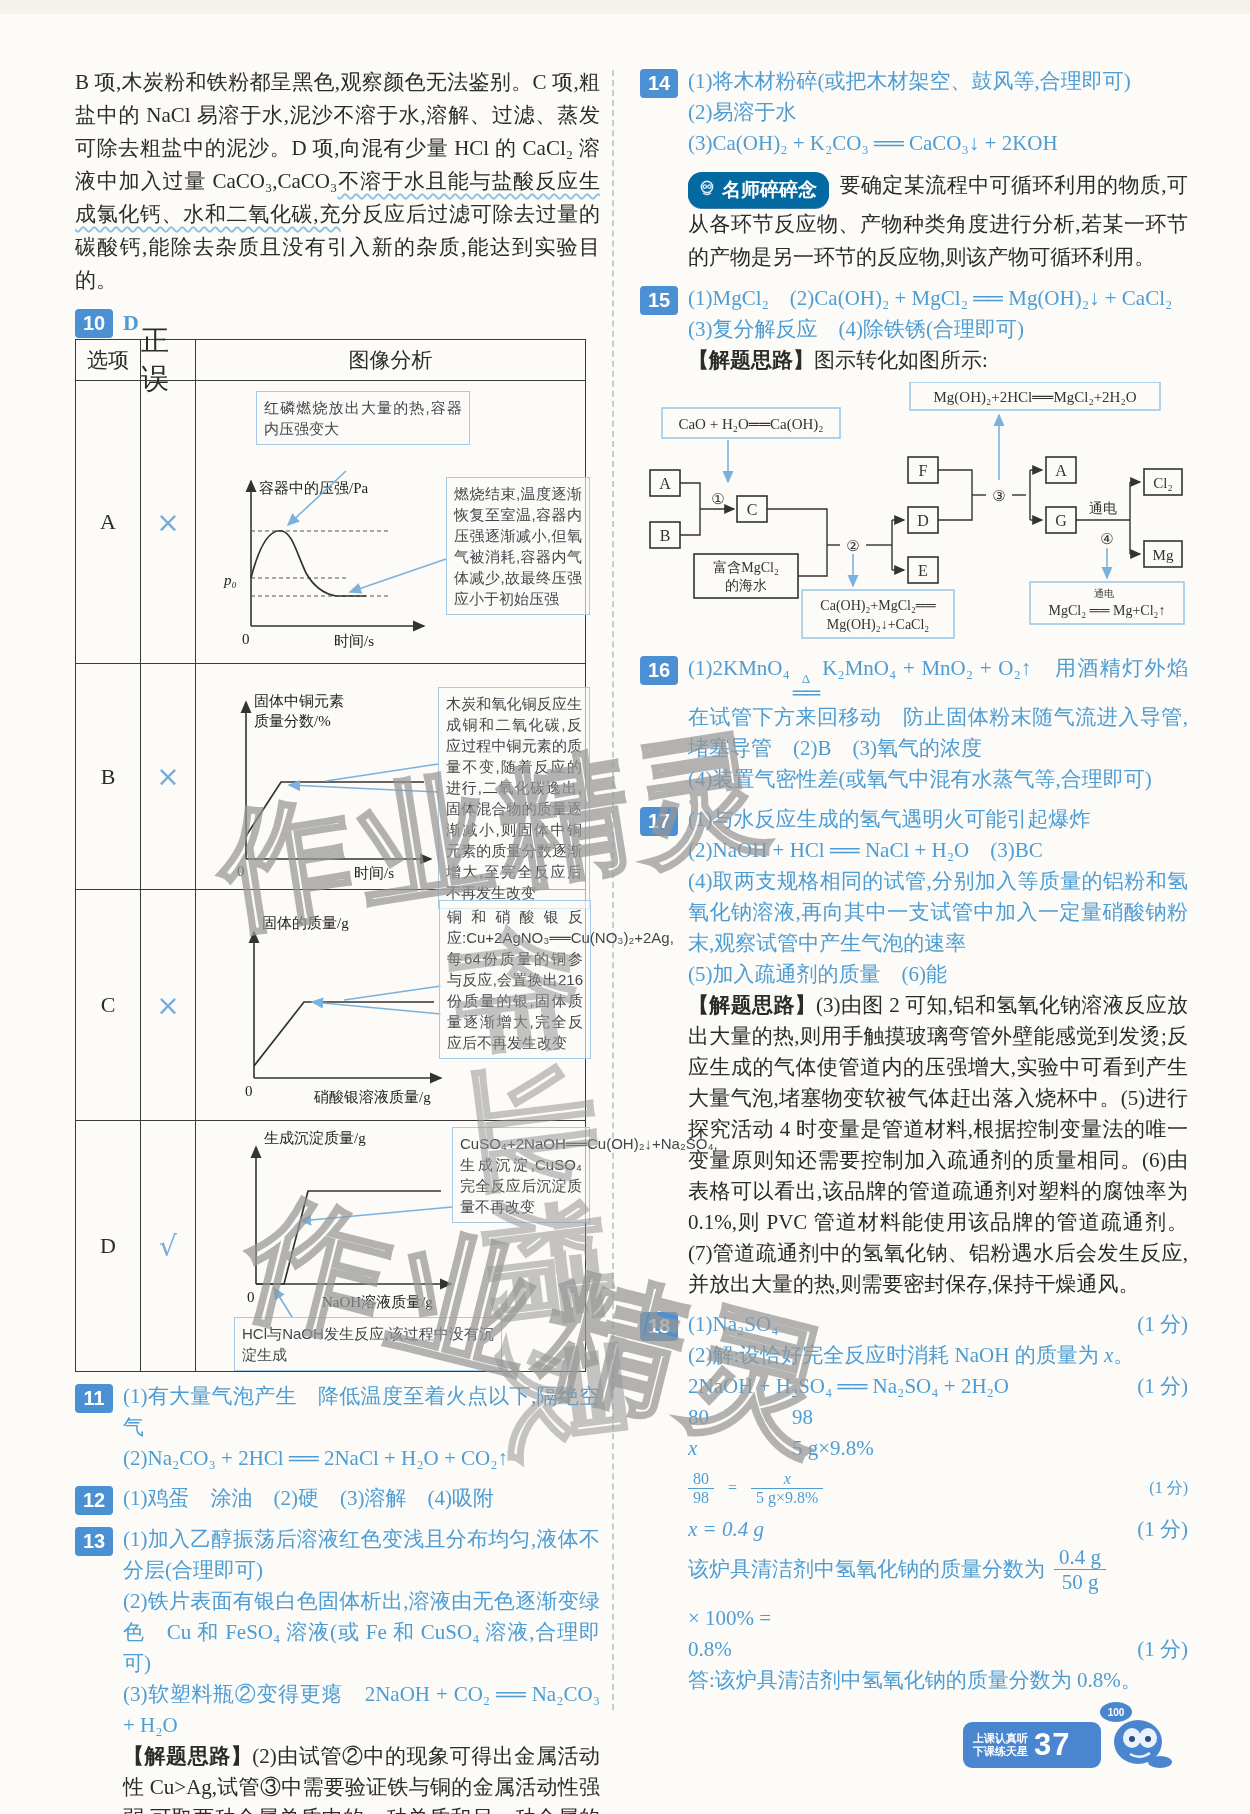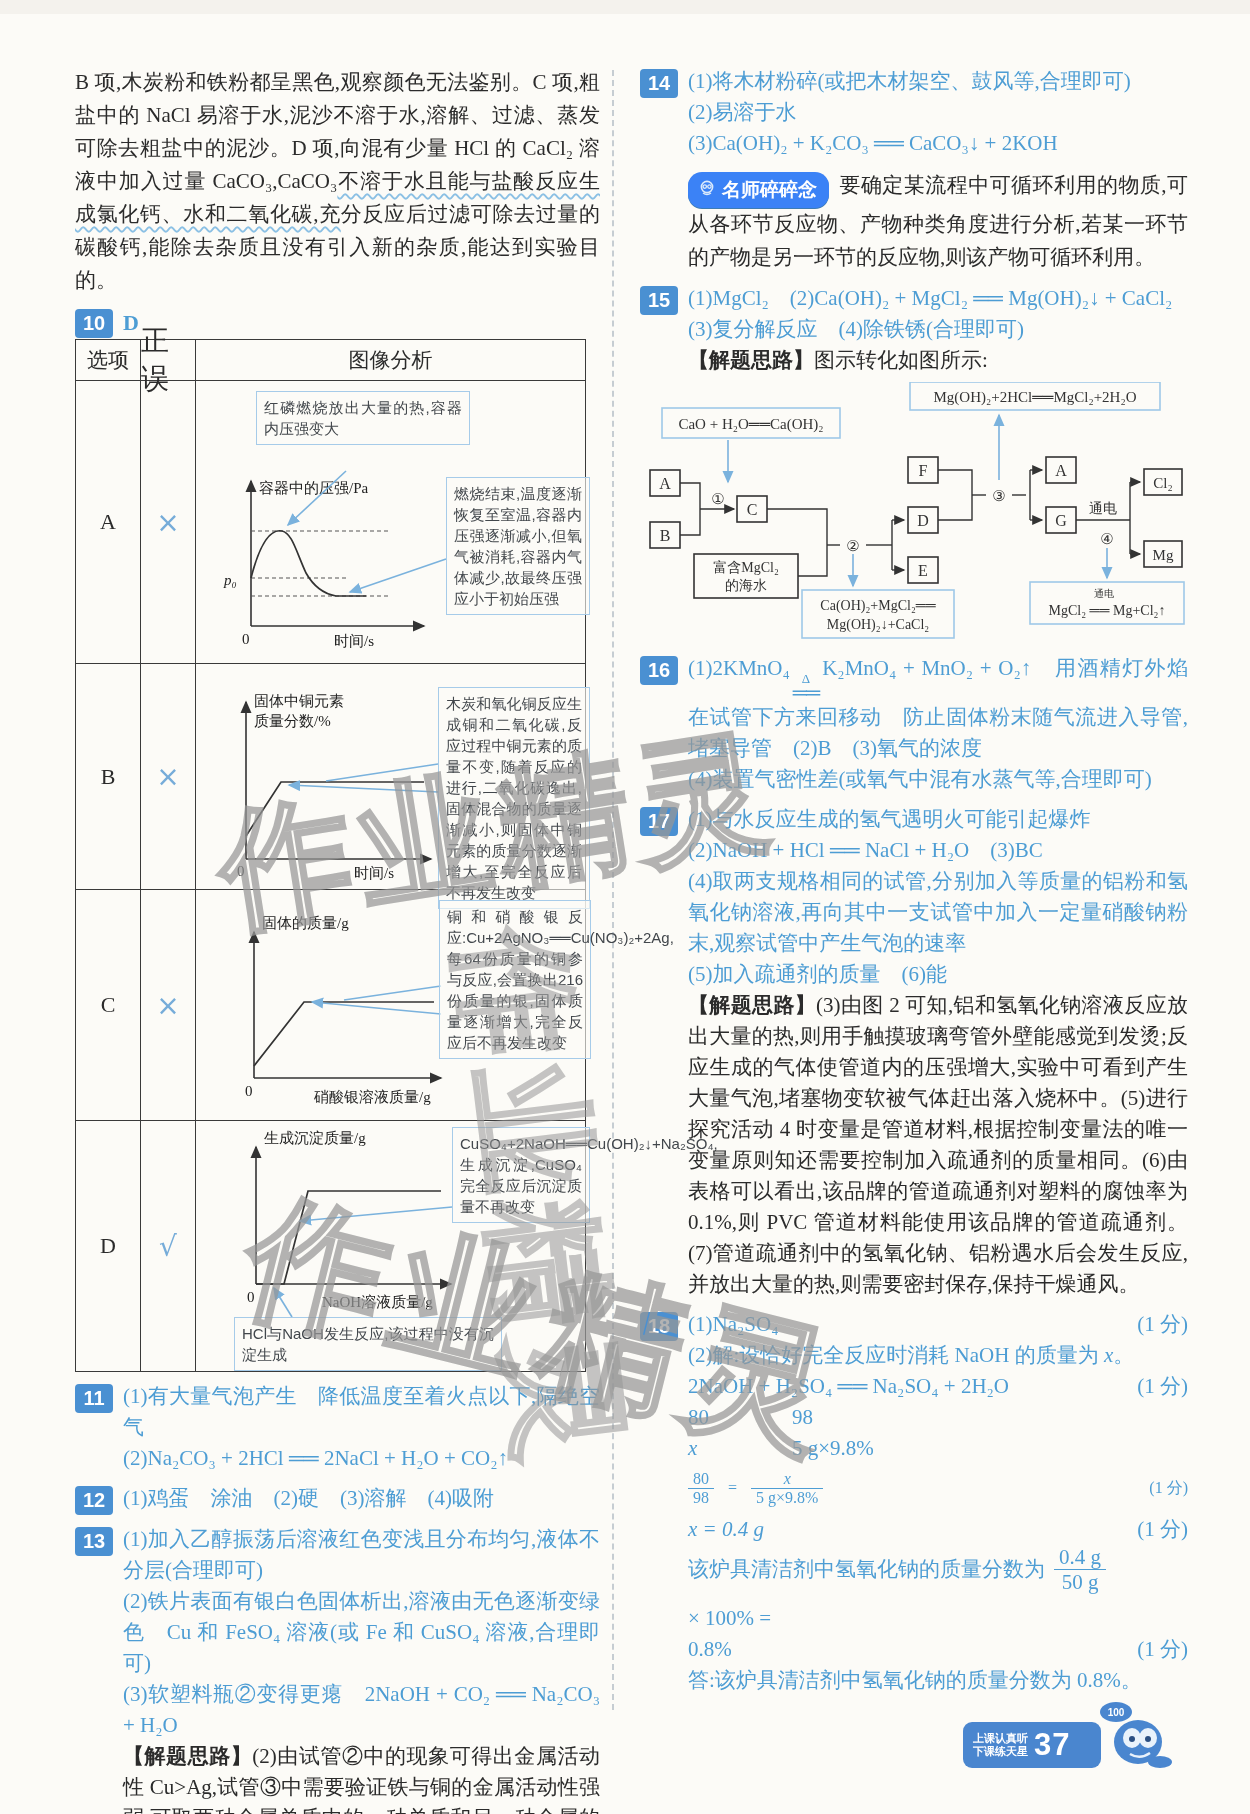--- a/index.html
+++ b/index.html
@@ -42,21 +42,21 @@
   .c-img{flex:1;position:relative;}
   .g-header .hc{font-size:21px;}
   .g-header .c-img{display:flex;align-items:center;justify-content:center;}
   .callout{position:absolute;border:1.5px solid #a6cbe9;padding:5px 7px;
            font-family:"Liberation Sans",sans-serif;font-size:15px;line-height:21px;
            color:#42474c;text-align:justify;background:rgba(252,251,247,.6);}
   .gsvg{position:absolute;left:0;top:0;}
   .gsvg text{font-family:"Liberation Serif","DejaVu Serif",serif;font-size:15px;fill:#222;}
 
   
-  .note-pill{display:inline-flex;align-items:center;background:#3b82f6;border-radius:14px;
+  .note-pill{display:inline-flex;align-items:center;background:#0369a1;border-radius:14px;
              padding:1px 12px 2px 10px;color:#fff;font-family:"Liberation Sans",sans-serif;
              font-weight:bold;font-size:19px;margin-right:10px;vertical-align:-4px;
              box-shadow:0 1px 0 #3e7cb4;}
   .note-icon{margin-right:6px;display:inline-block;}
 
   
   .diagram{margin:6px 0 4px 2px;}
   .diagram svg text{font-family:"Liberation Serif","DejaVu Serif",serif;fill:#333;}
   .nodebox{fill:none;stroke:#333;stroke-width:1.6;}
   .eqbox{fill:none;stroke:#9ec9e8;stroke-width:1.6;}

